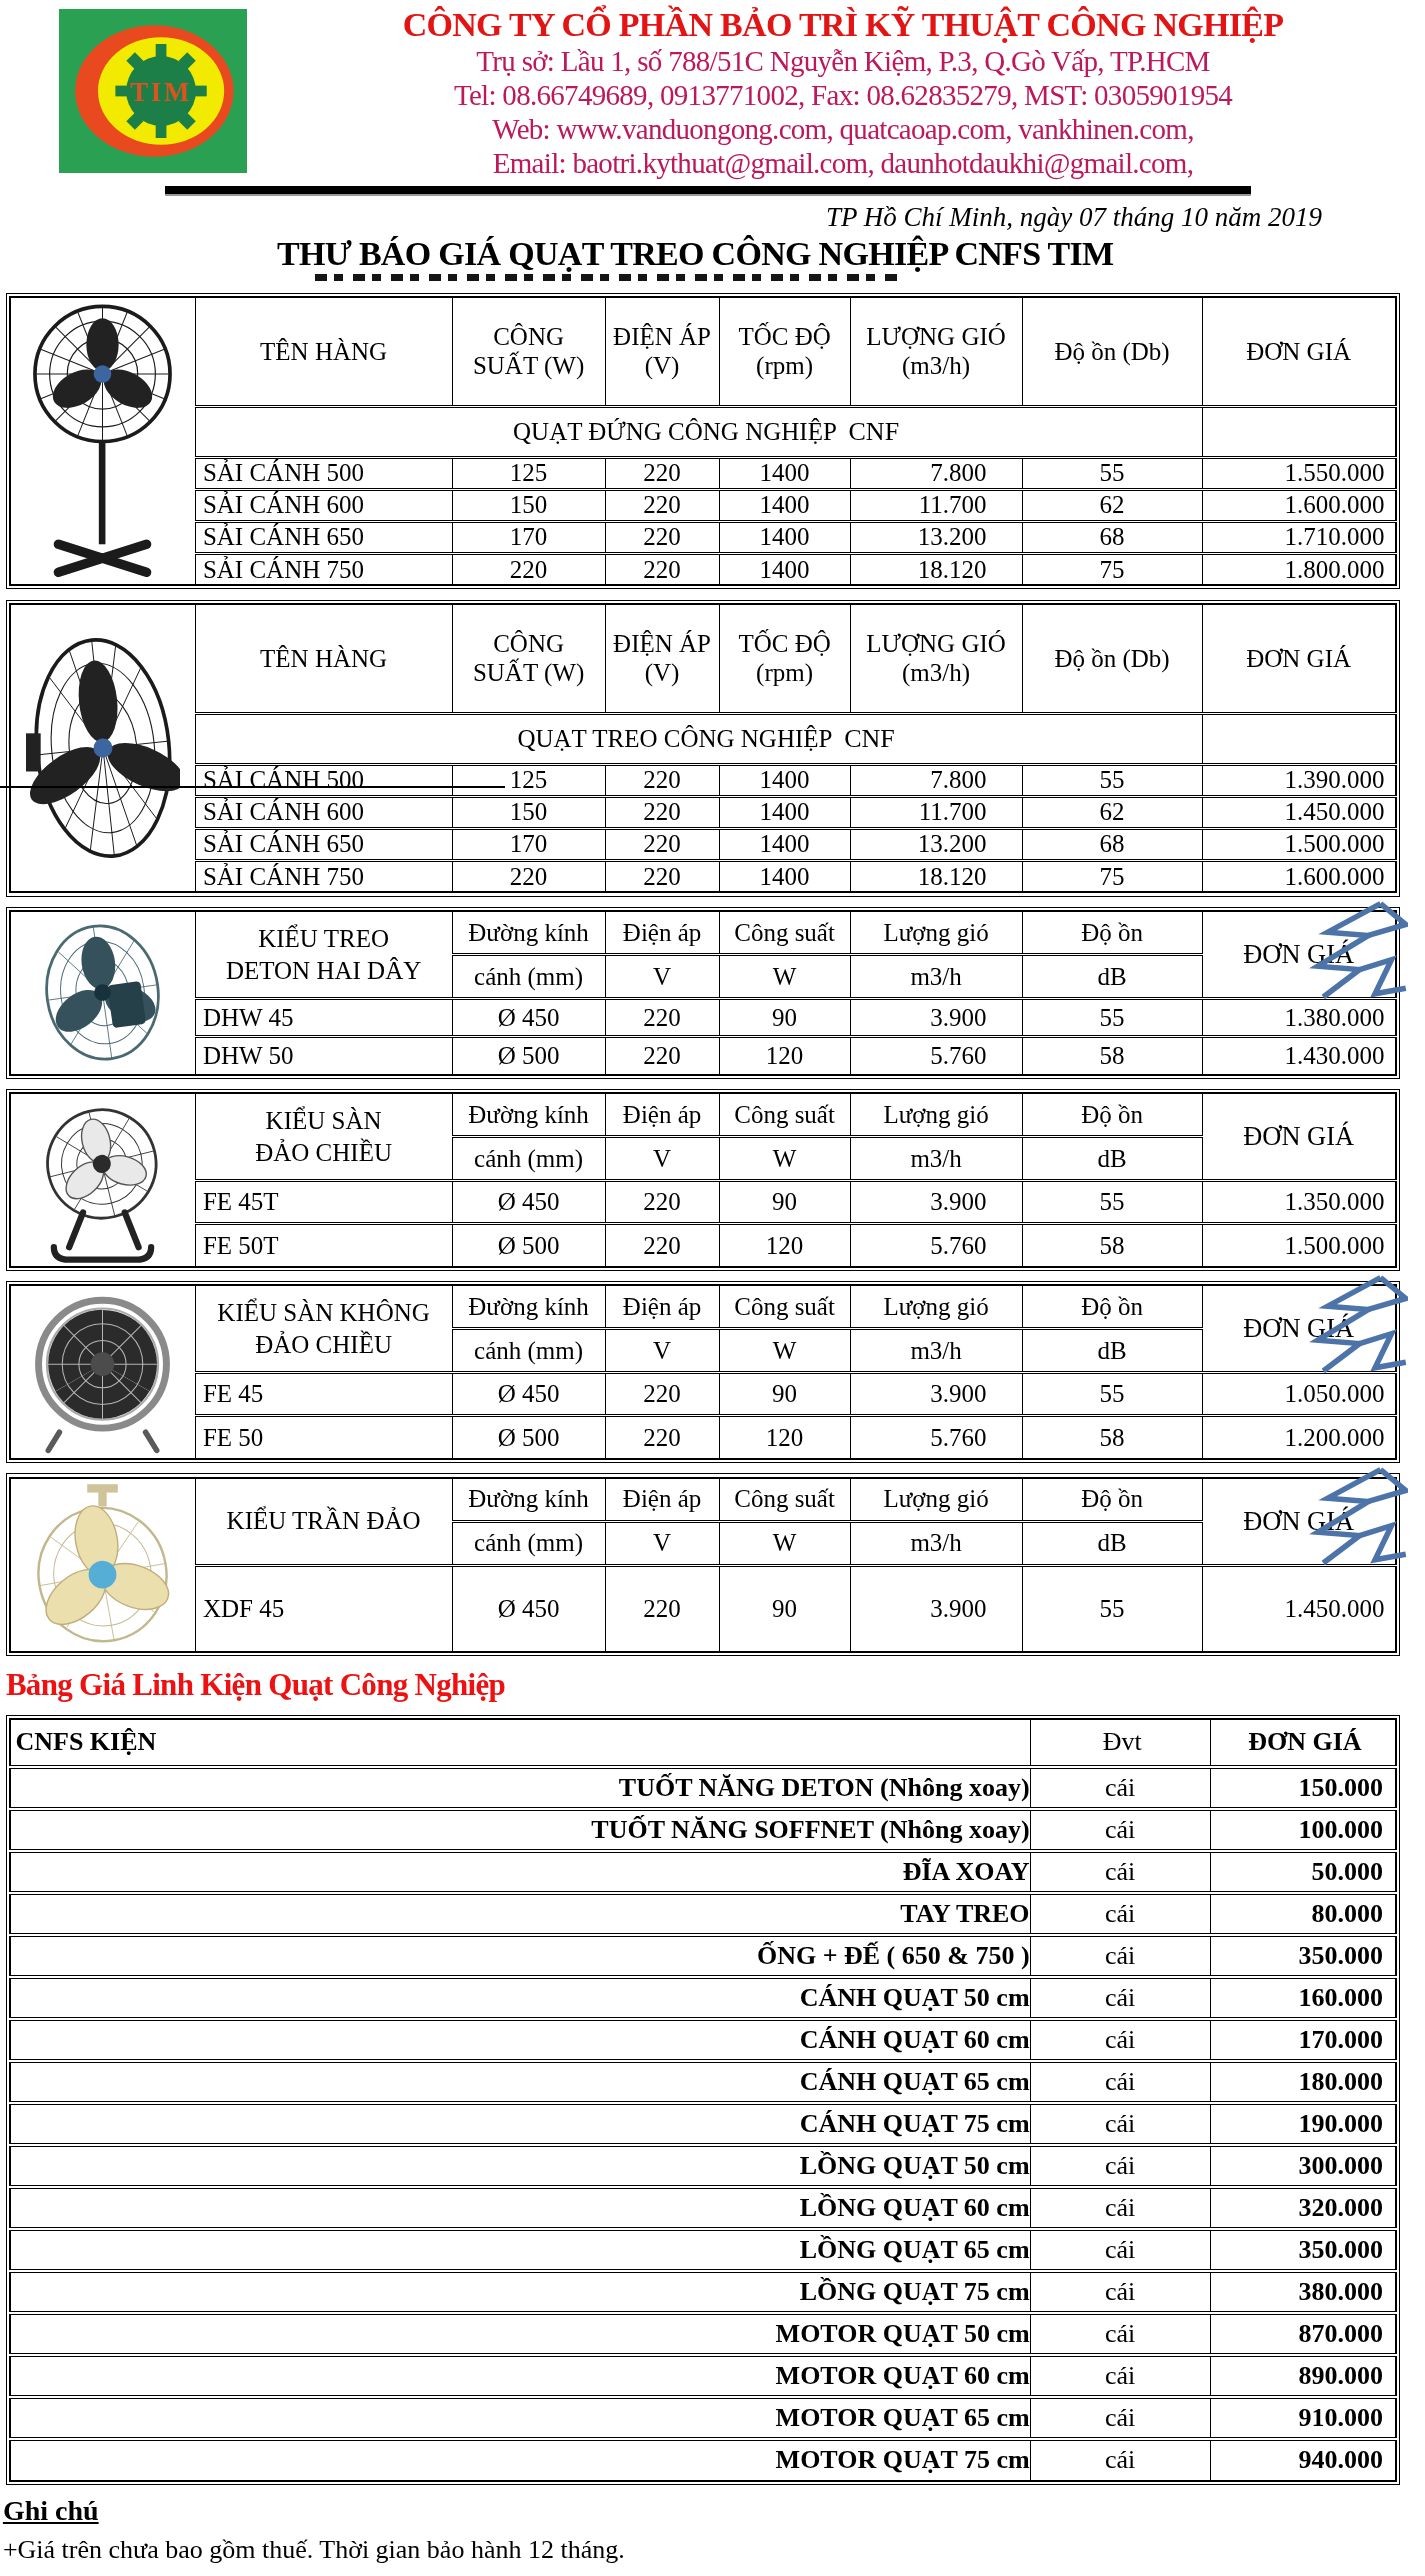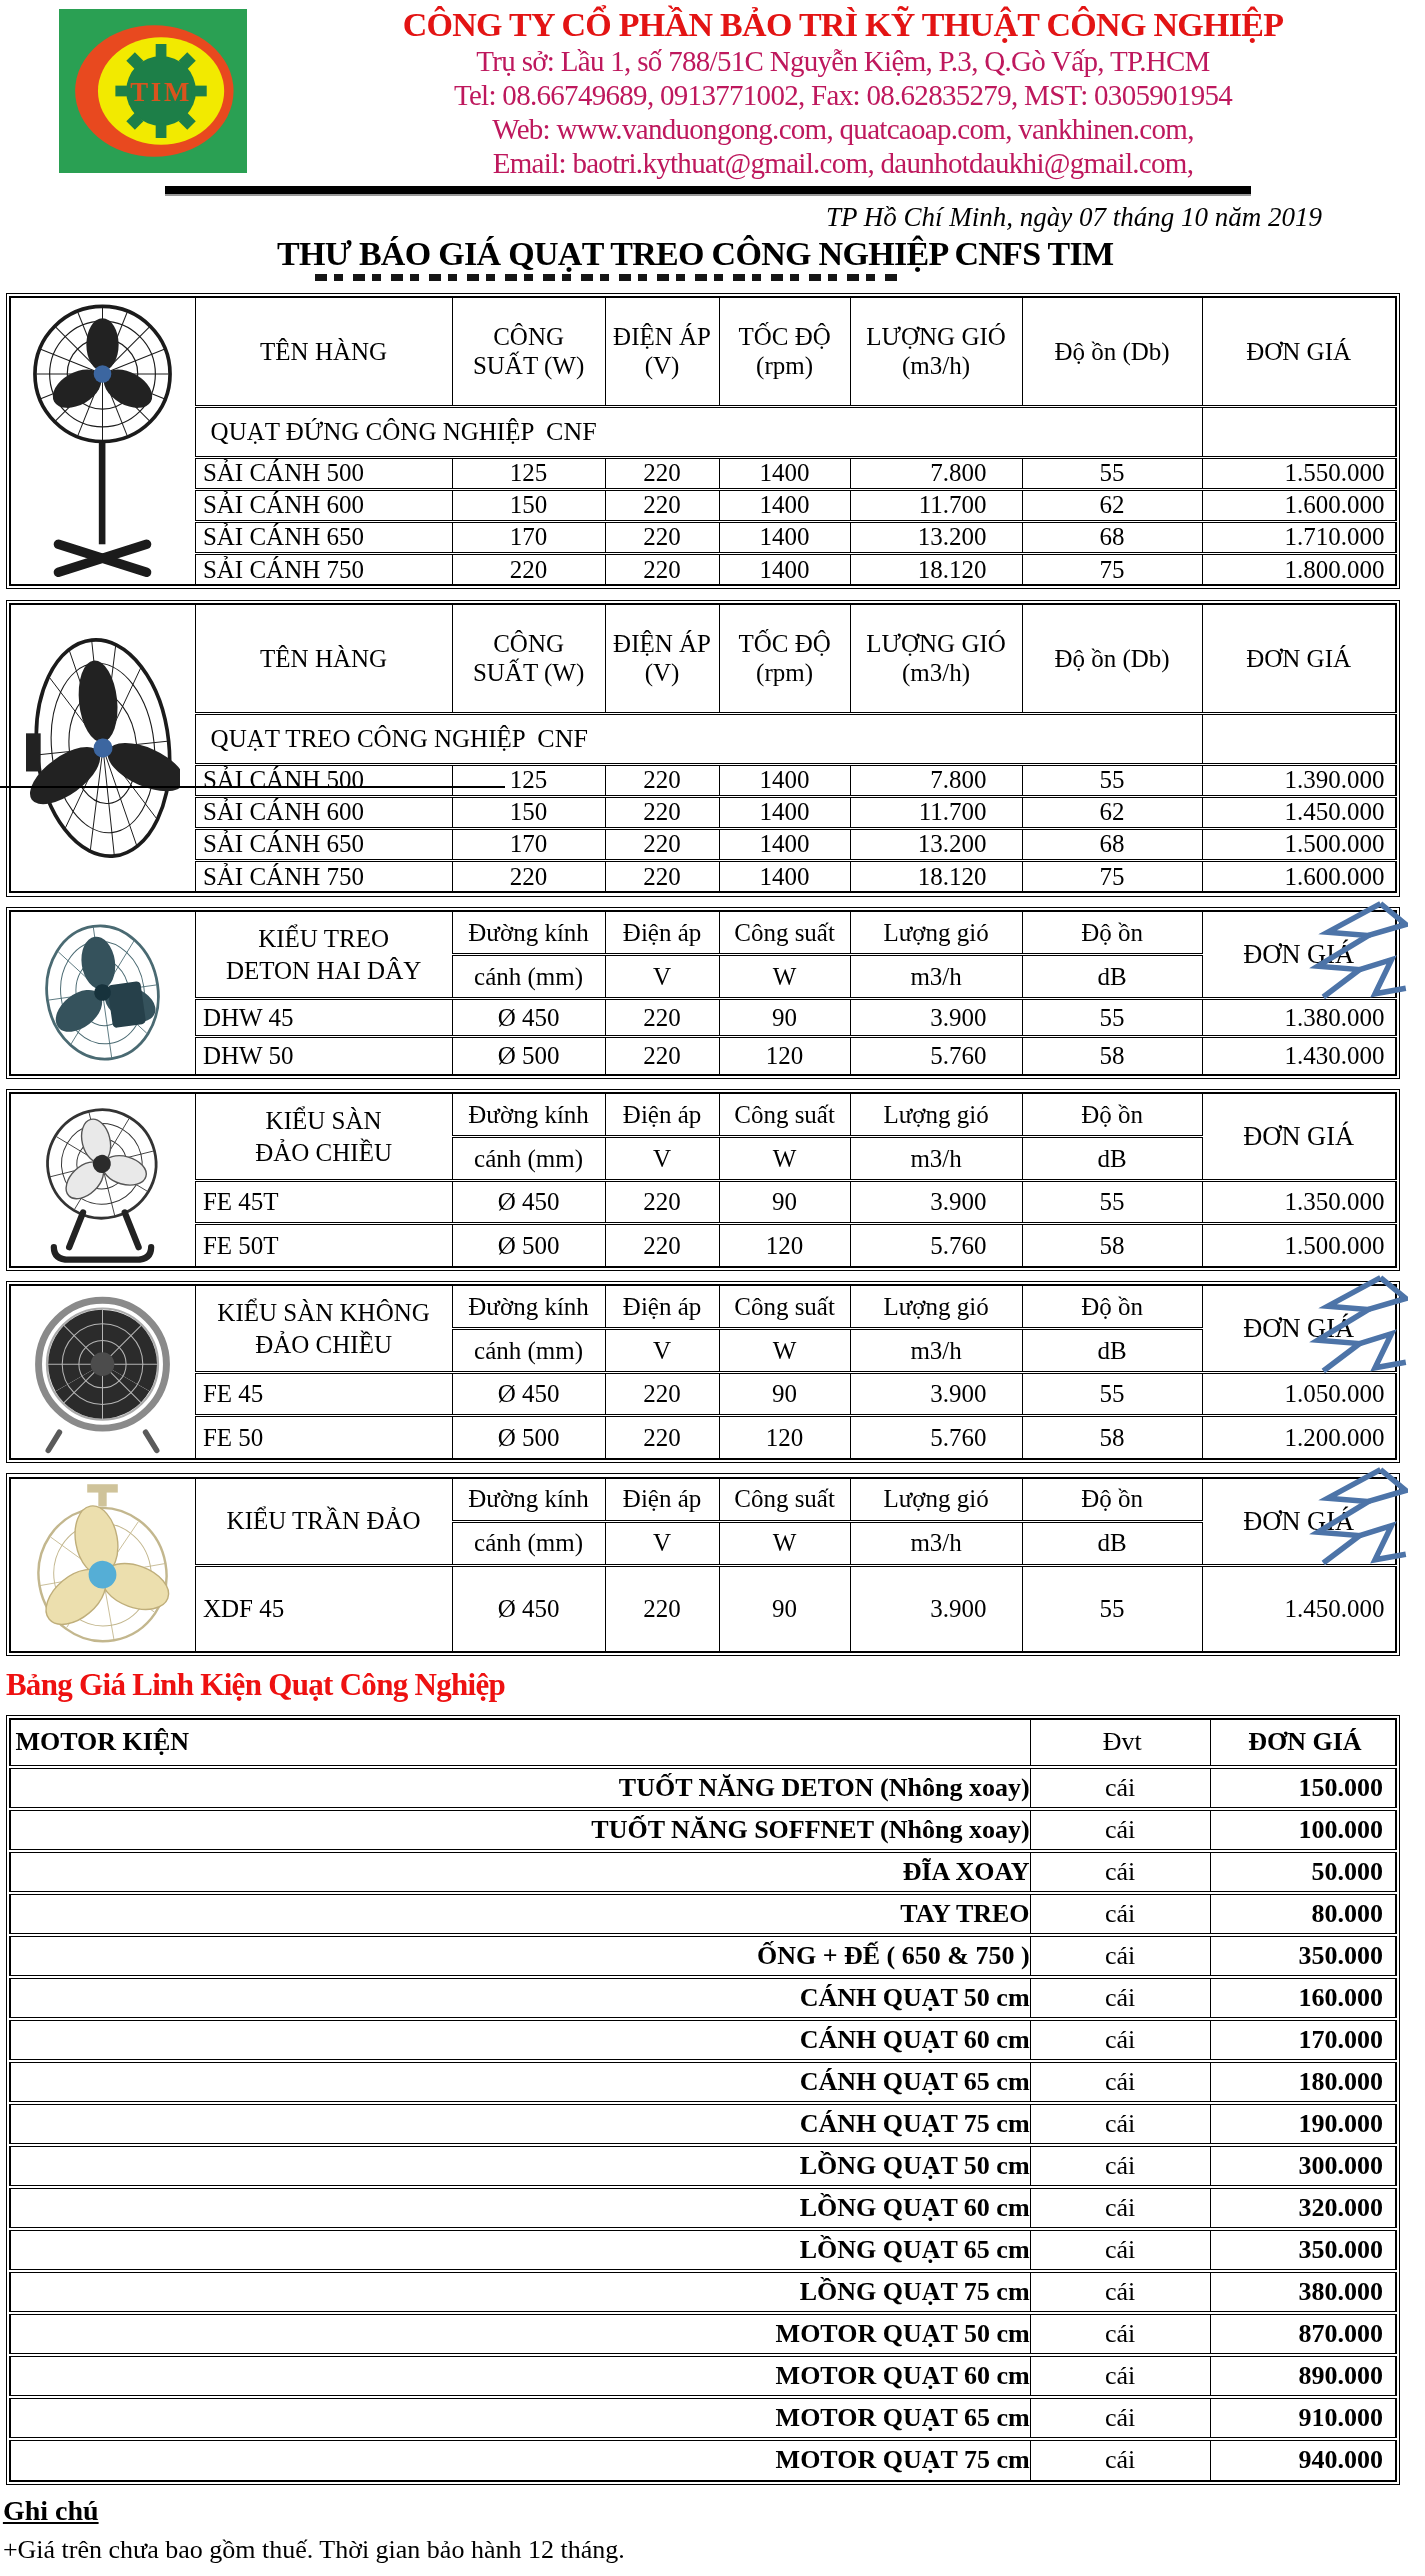--- a/index.html
+++ b/index.html
@@ -22,21 +22,21 @@
   .box{border:1.5px solid #000;padding:2.2px;margin-bottom:10.3px;position:relative;background:#fff;}
   .box table{width:100%;border-collapse:collapse;table-layout:fixed;border:2.2px solid #000;}
   td,th{padding:0;vertical-align:middle;overflow:hidden;}
   .spec td,.spec th{border-left:1.5px solid #000;border-top:3.7px double #000;font-size:25px;font-weight:normal;}
   .spec tr:first-child td,.spec tr:first-child th{border-top:none;}
   .c-img{border-left:none !important;text-align:center;vertical-align:middle;background:#fff;}
   .hcell{height:107px;text-align:center;font-weight:bold;line-height:29px;}
   .hcell span{display:block;}
   .h2cell{height:41px;text-align:center;}
   .bold{font-weight:bold;}
-  .section-cell{height:48px;font-size:29px;font-weight:bold;padding-left:15px;text-align:left;}
+  .section-cell{height:48px;font-size:29px;font-weight:bold;padding-left:15px;text-align:center;}
   .badge{font-size:26px;margin-left:11.7px;}
   .r-data{height:32px;}
   .r-k{height:38px;}
   .r-k4{height:43px;}
   .r-xdf{height:87px;}
   .c-model{text-align:left;padding-left:7.3px;font-weight:bold;}
   .c-mid{text-align:center;}
   .c-air{text-align:right;padding-right:35px;}
   .c-price{text-align:right;padding-right:10.3px;font-weight:bold;font-size:26.4px;}
   .k-name{font-weight:bold;font-size:26.4px;text-align:center;line-height:32px;}
@@ -658,21 +658,21 @@
   <div class="content">
     <div class="box">
       <table class="parts">
         <colgroup>
             <col style="width:1020px">
             <col style="width:180px">
             <col>
           </colgroup>
         <tbody>
             <tr>
-          <th class="p-h">MOTOR KIỆN</th>
+          <th class="p-h">CNFS KIỆN</th>
           <th class="p-h p-hc">Đvt</th>
           <th class="p-h p-hp">ĐƠN GIÁ</th>
         </tr>
         <tr class="p-row">
               <td class="p-name">TUỐT NĂNG DETON (Nhông xoay)</td>
               <td class="p-unit">cái</td>
               <td class="p-price">150.000</td>
             </tr>
         <tr class="p-row">
               <td class="p-name">TUỐT NĂNG SOFFNET (Nhông xoay)</td>

